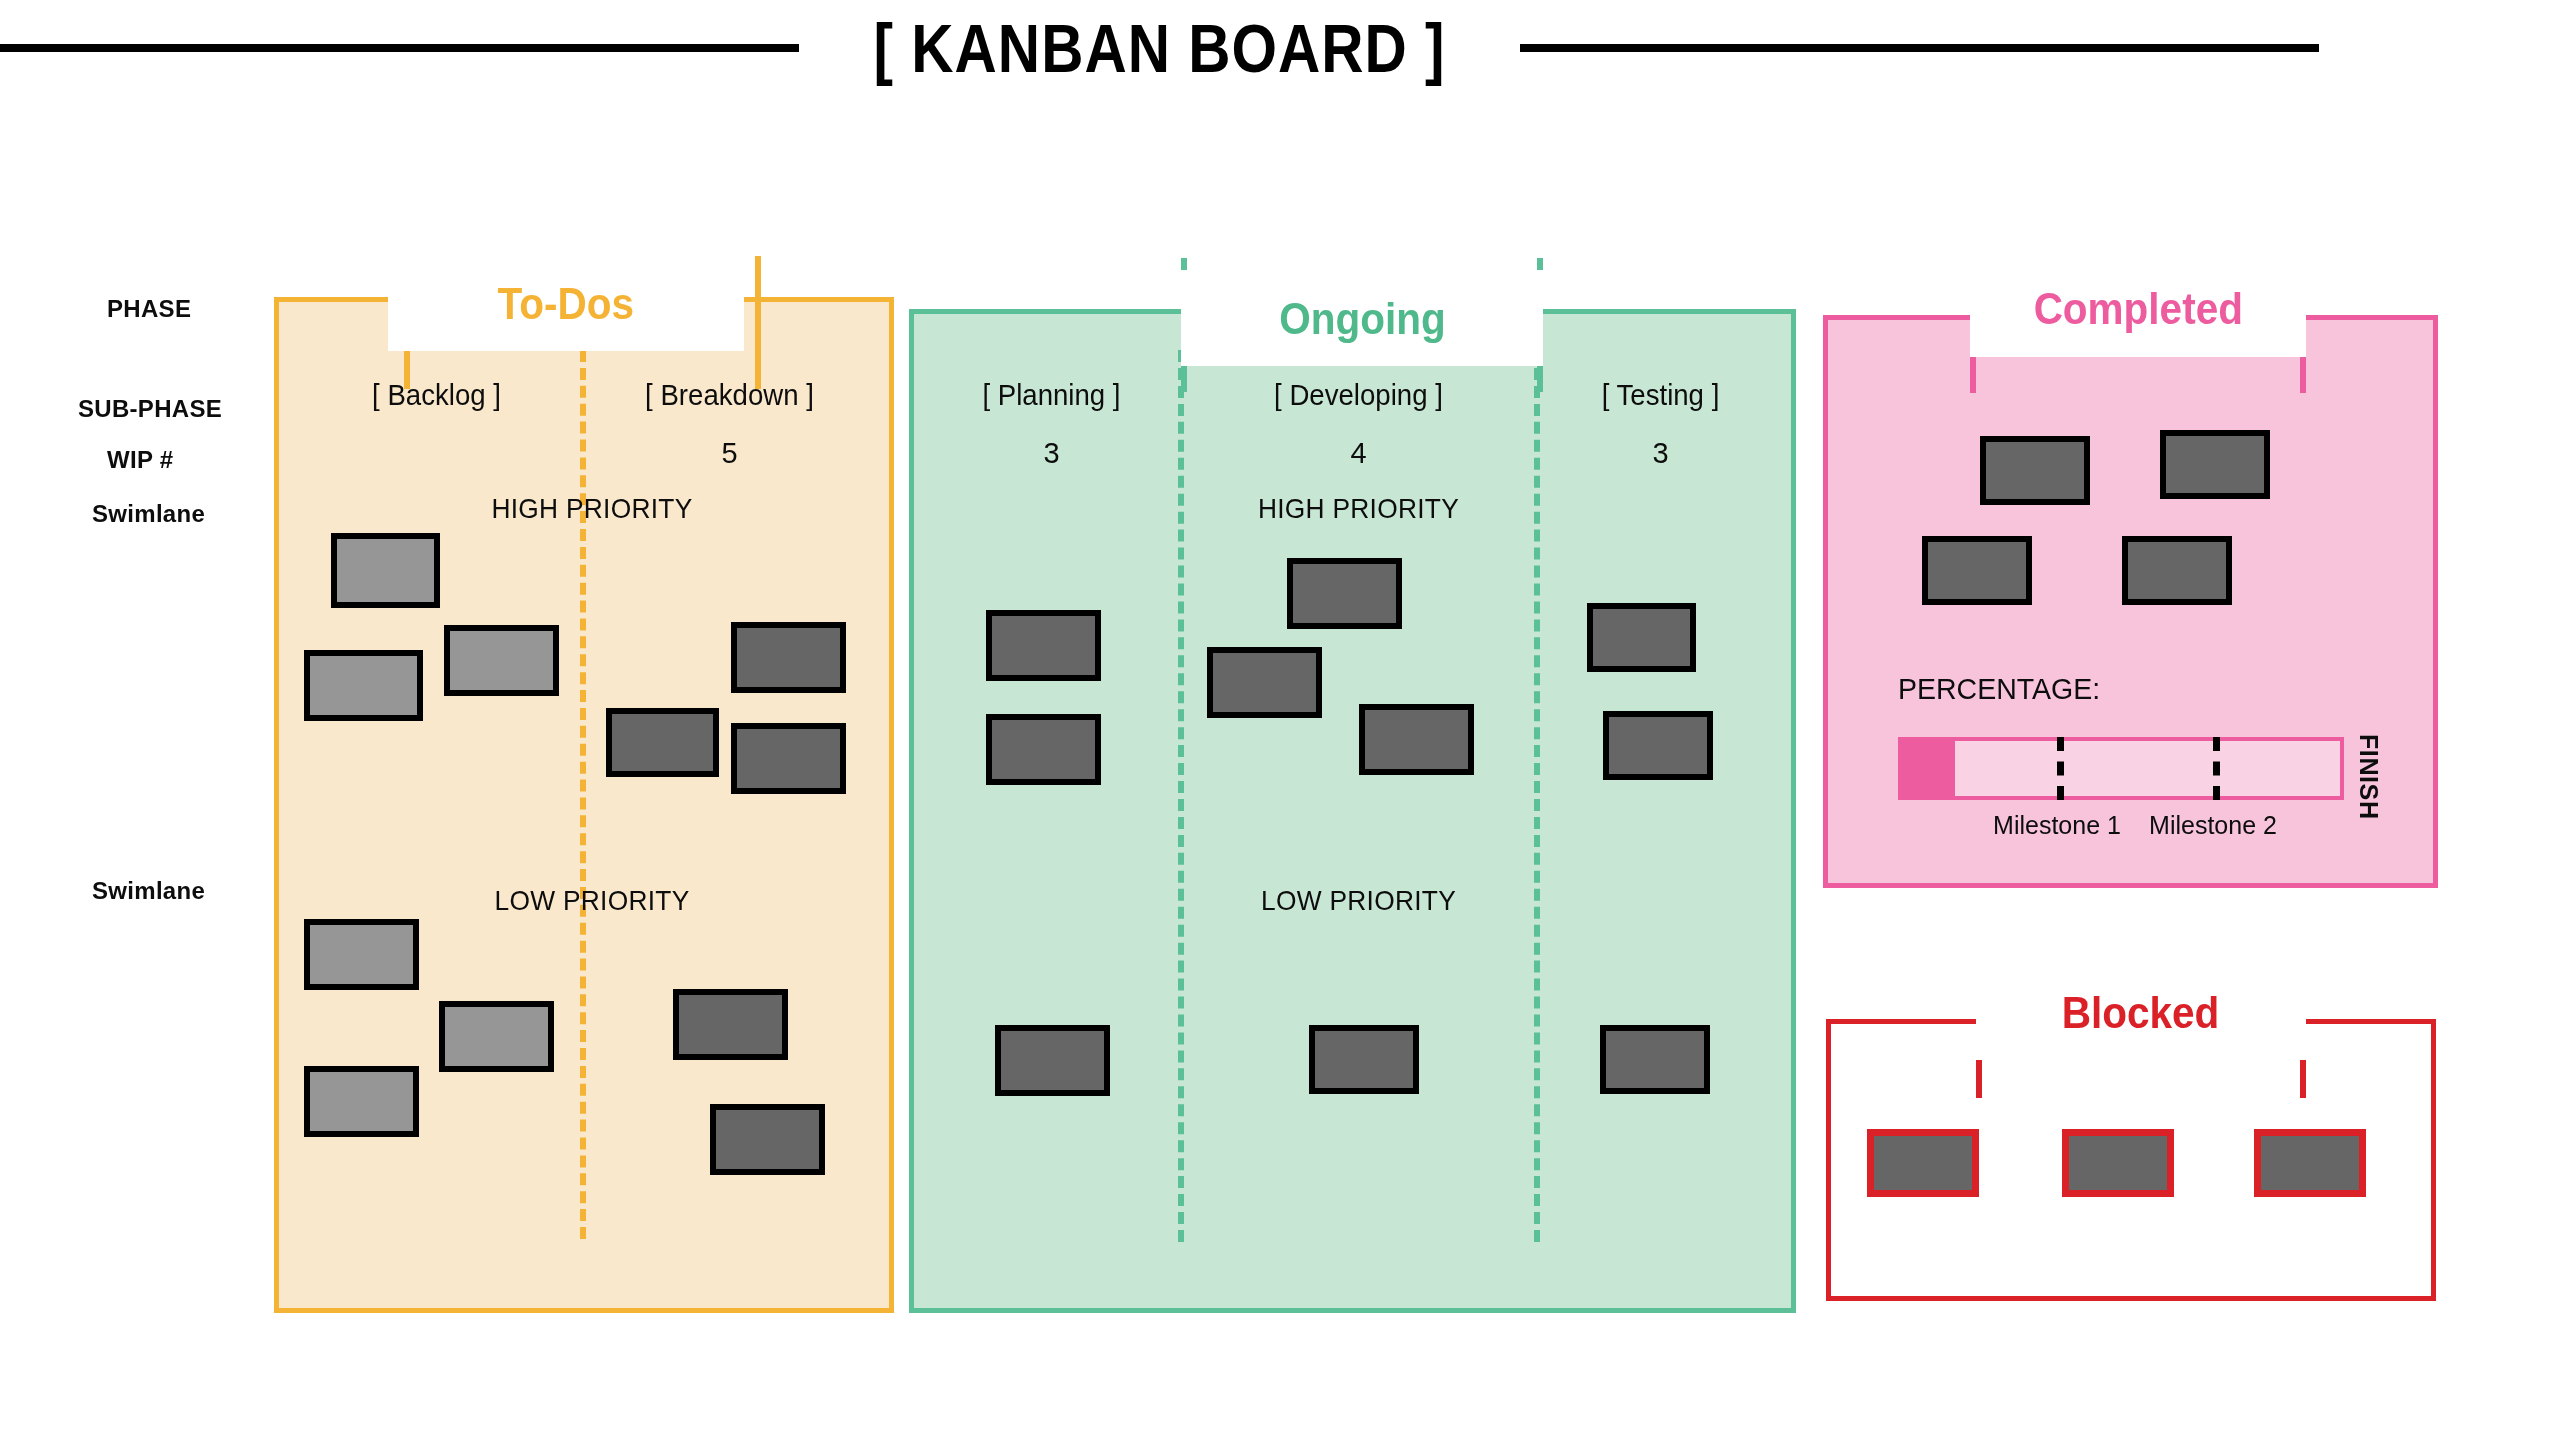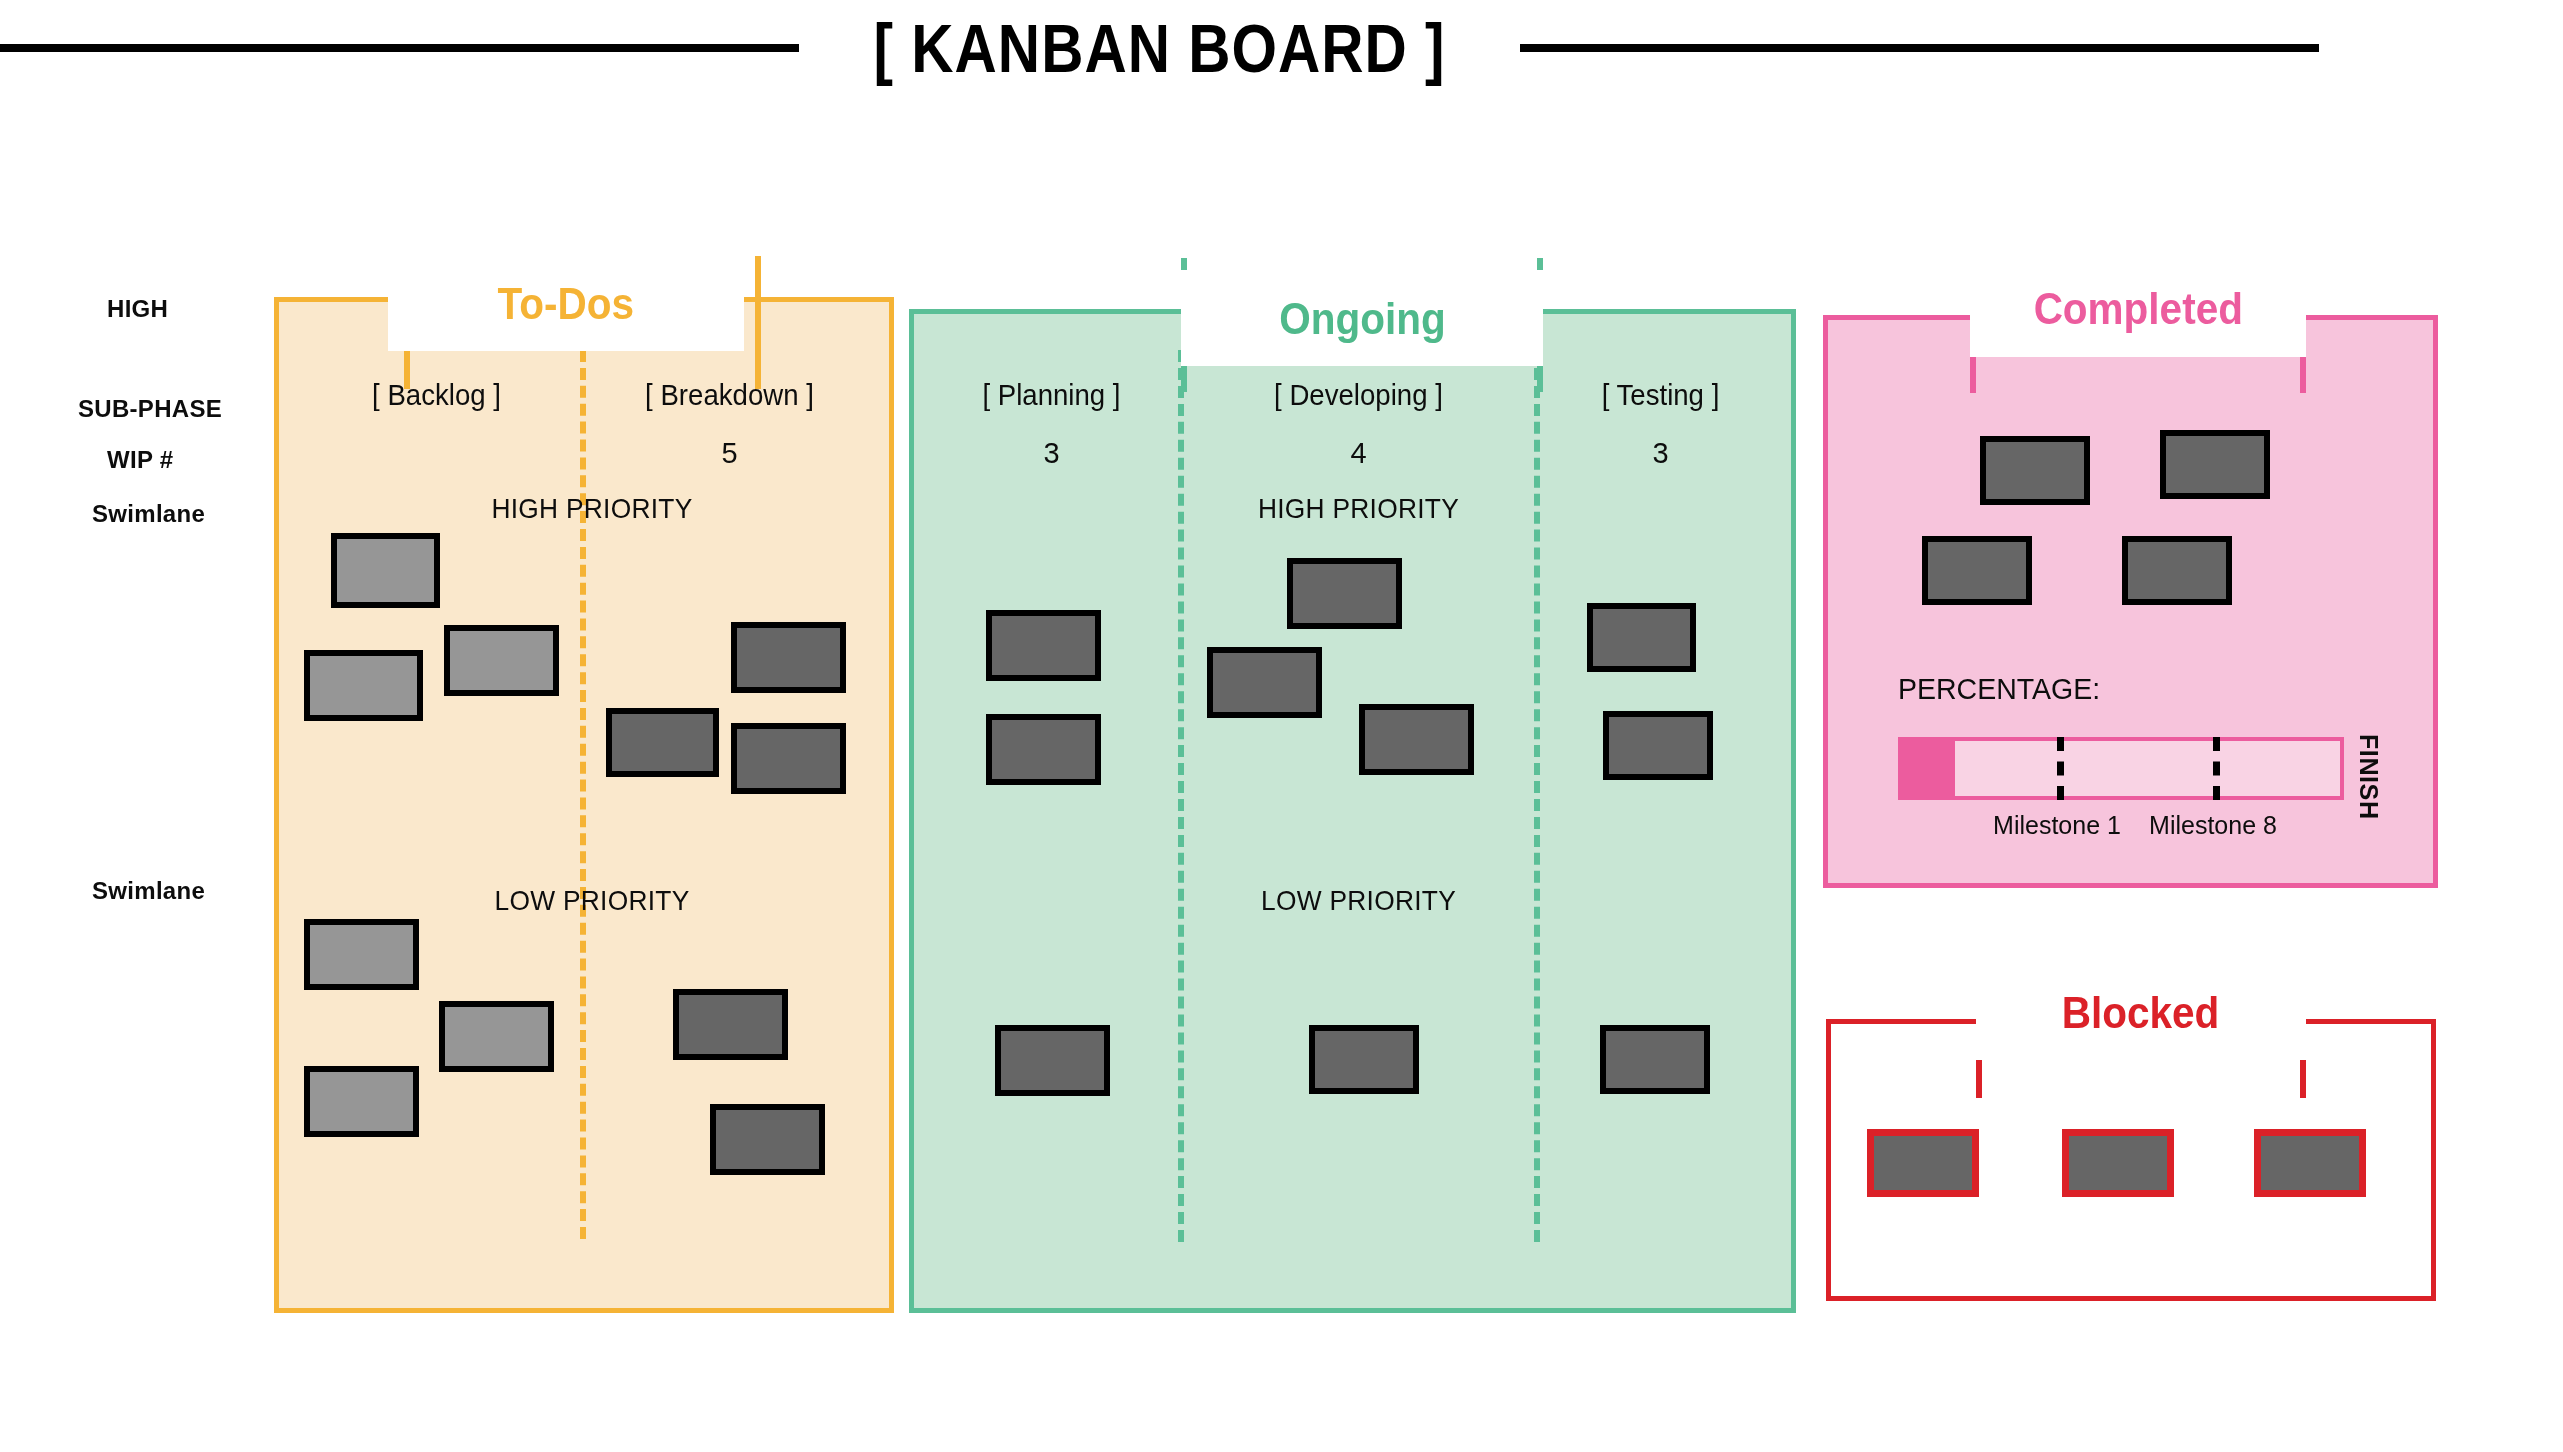--- a/index.html
+++ b/index.html
@@ -130,21 +130,21 @@
 </style>
 </head>
 <body>
 
 <div id="title-row">
   <div id="title-rule-left"></div>
   <div id="board-title">[ KANBAN BOARD ]</div>
   <div id="title-rule-right"></div>
 </div>
 
-<div class="abs gutter-label" id="lbl-phase">HIGH</div>
+<div class="abs gutter-label" id="lbl-phase">PHASE</div>
 <div class="abs gutter-label" id="lbl-subphase">SUB-PHASE</div>
 <div class="abs gutter-label" id="lbl-wip">WIP #</div>
 <div class="abs gutter-label" id="lbl-swimlane-1">Swimlane</div>
 <div class="abs gutter-label" id="lbl-swimlane-2">Swimlane</div>
 
 <div class="panel" id="panel-todos"></div>
 <div class="divider" id="div-todos"></div>
 
 <div class="subphase" style="left:304px;top:379px;width:265px;">[ Backlog ]</div>
 <div class="subphase" style="left:579px;top:379px;width:301px;">[ Breakdown ]</div>
@@ -200,21 +200,21 @@
 <div class="card dark" style="left:1922px;top:536px;width:110px;height:69px;"></div>
 <div class="card dark" style="left:2122px;top:536px;width:110px;height:69px;"></div>
 
 <div id="pct-label">PERCENTAGE:</div>
 <div id="pct-bar">
   <div id="pct-fill" style="width: 12%;"></div>
 </div>
 <div class="mstick" id="ms1-tick"></div>
 <div class="mstick" id="ms2-tick"></div>
 <div class="mslabel" id="ms1-label">Milestone 1</div>
-<div class="mslabel" id="ms2-label">Milestone 8</div>
+<div class="mslabel" id="ms2-label">Milestone 2</div>
 <div id="finish-label">FINISH</div>
 
 <div class="panel" id="panel-blocked"></div>
 <div class="card blocked" style="left:1867px;top:1129px;width:112px;height:68px;"></div>
 <div class="card blocked" style="left:2062px;top:1129px;width:112px;height:68px;"></div>
 <div class="card blocked" style="left:2254px;top:1129px;width:112px;height:68px;"></div>
 
 <div class="tick" id="tick-todos-l"></div>
 <div class="tick" id="tick-todos-r"></div>
 <div class="notch" id="notch-todos">

